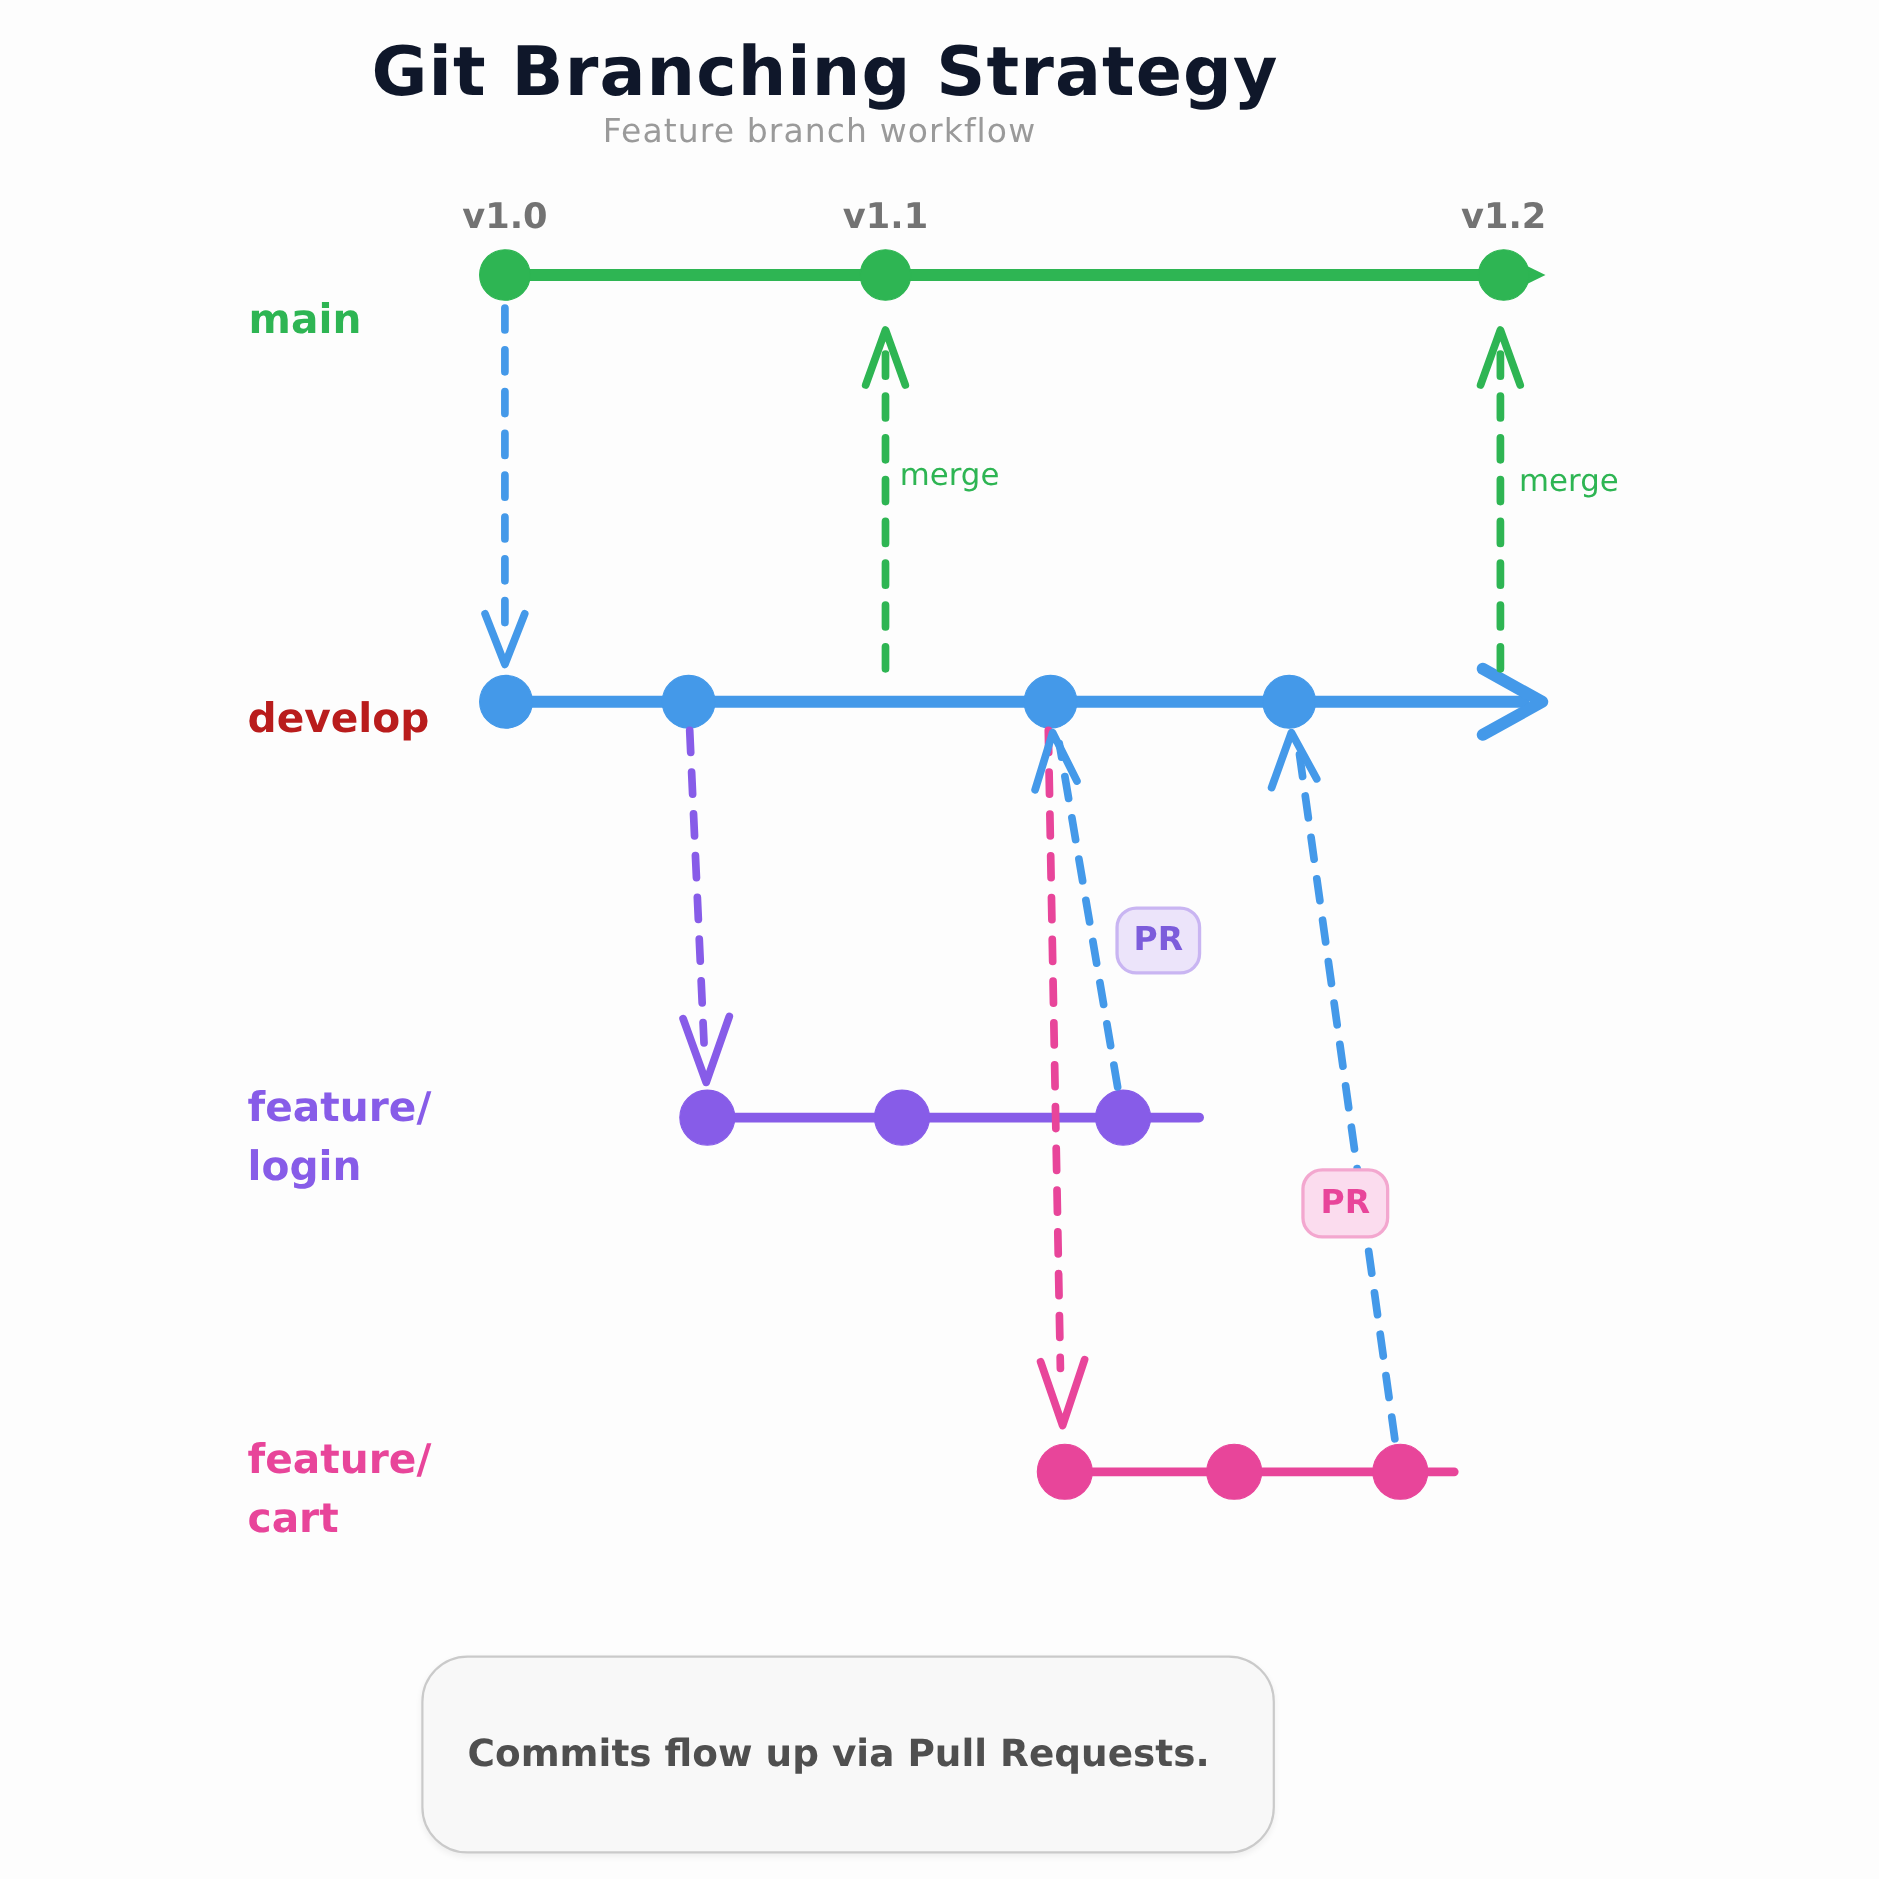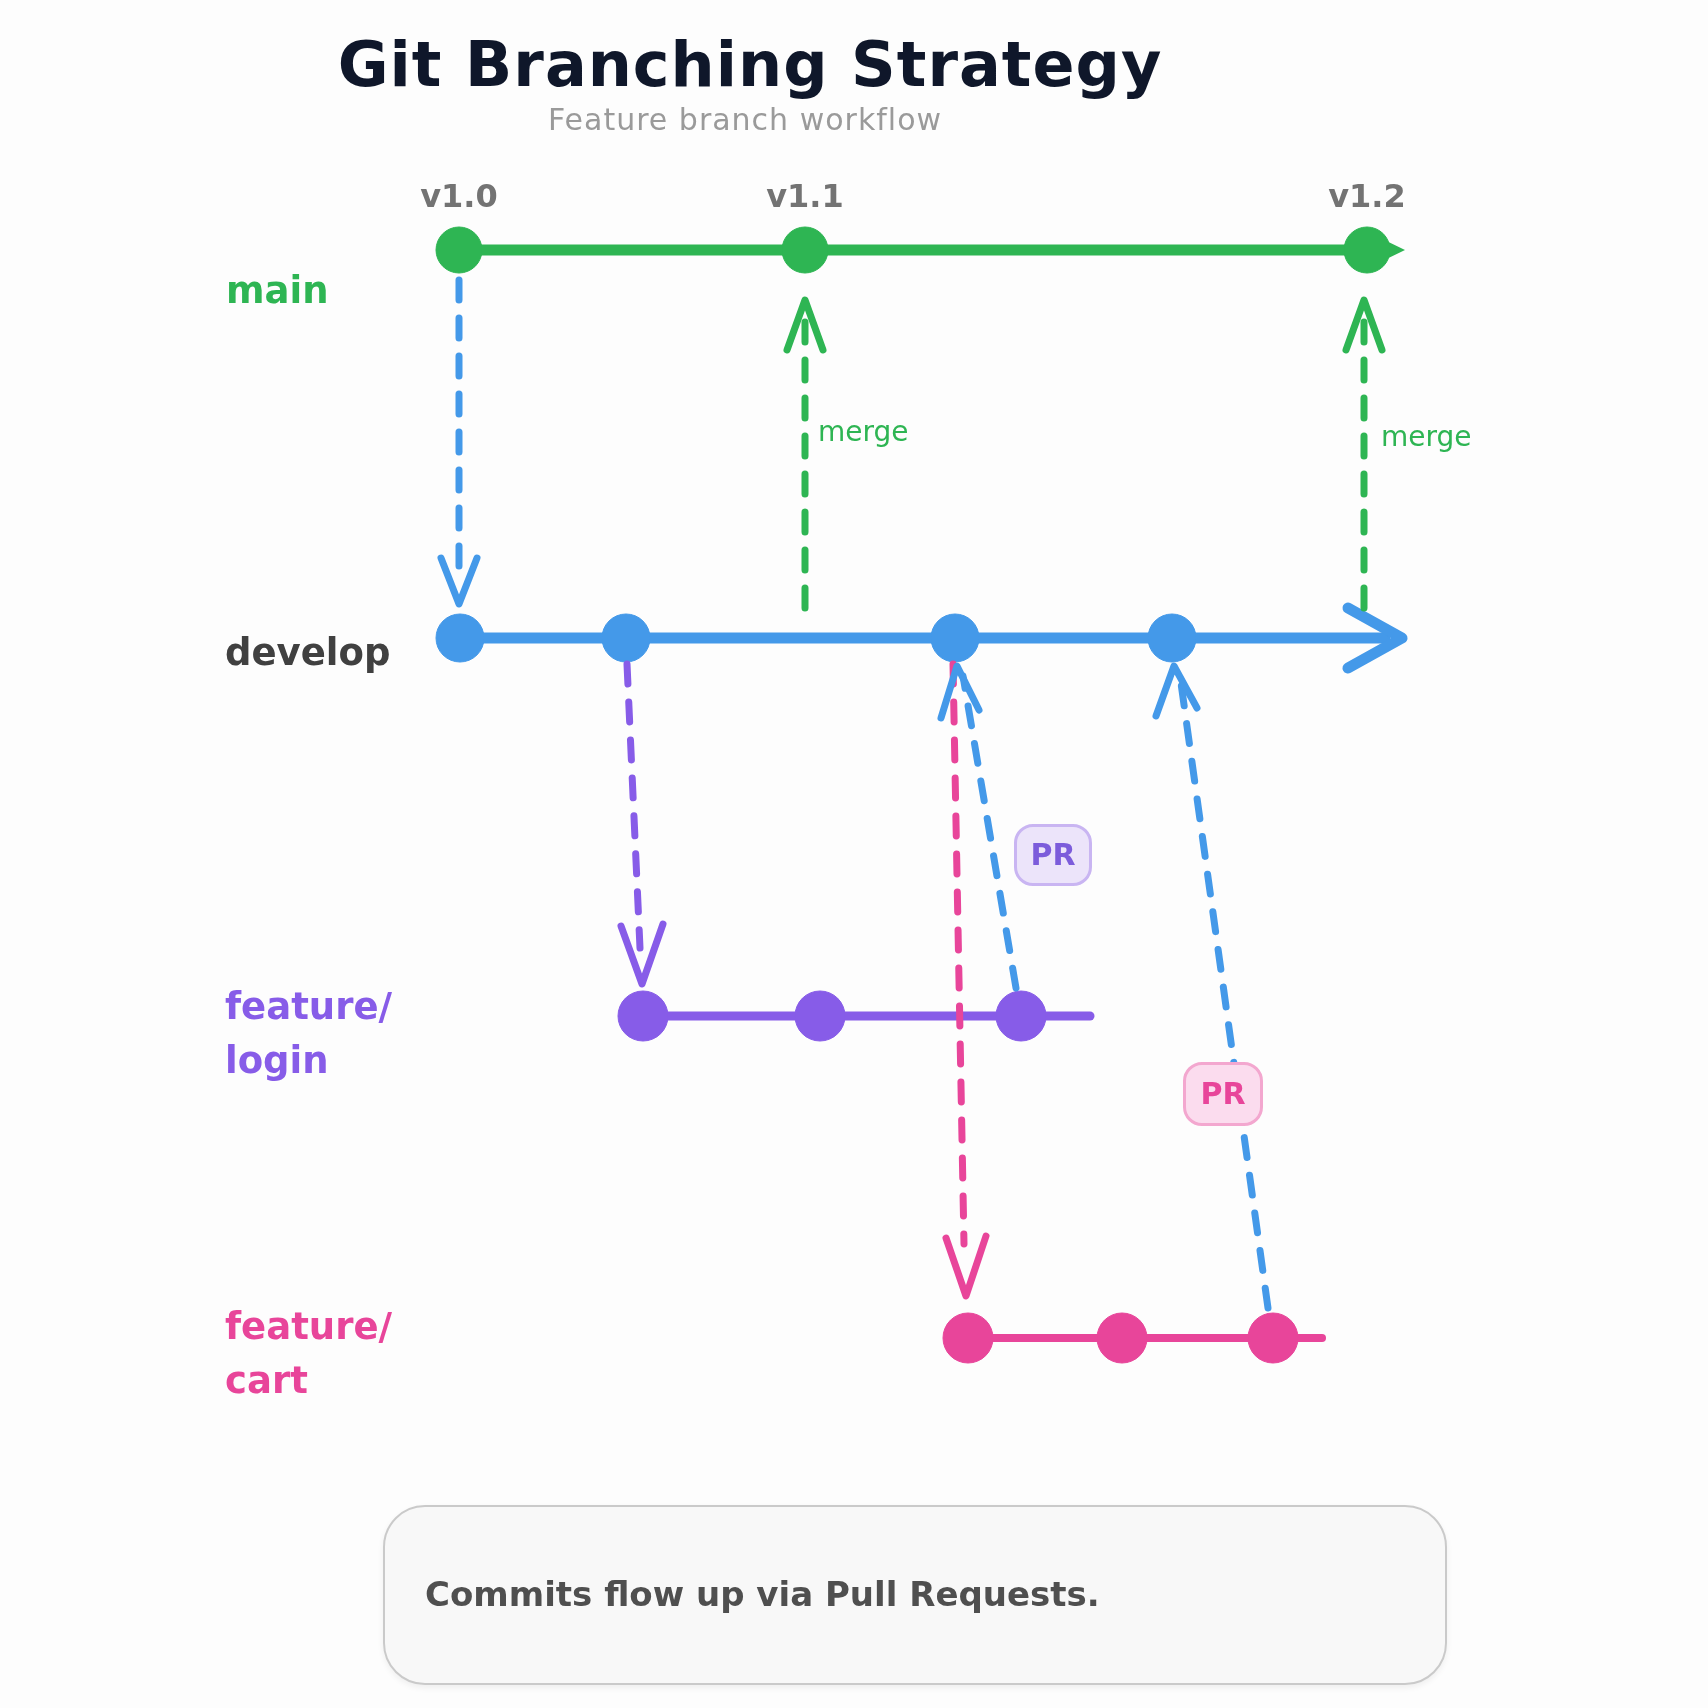--- a/index.html
+++ b/index.html
@@ -7,34 +7,34 @@
     position:relative;width:1708px;height:1708px;overflow:hidden;
     background:#fdfdfd;
     font-family:"DejaVu Sans","Liberation Sans",sans-serif;
   }
   .abs{position:absolute;}
   .ctr{transform:translateX(-50%);white-space:nowrap;}
   .title{font-size:62px;font-weight:700;color:#0f172a;letter-spacing:1px;}
   .subtitle{font-size:30px;font-weight:400;color:#9a9a9a;letter-spacing:1px;}
   .branch-label{font-size:37px;font-weight:700;line-height:1;white-space:nowrap;margin-top:40px;}
   .c-main{color:#2eb553;}
-  .c-dev{color:#404040;text-align:right;}
+  .c-dev{color:#b91c1c;text-align:right;}
   .c-login{color:#875ce8;}
   .c-cart{color:#e8459a;}
   .tag{font-size:32px;font-weight:700;color:#737373;line-height:1;}
   .merge-label{font-size:28px;font-weight:400;color:#2eb553;line-height:1;}
   .pr-badge{
     display:flex;align-items:center;justify-content:center;
     border-radius:19px;font-size:30px;font-weight:700;line-height:1;
     box-sizing:border-box;
   }
   .pr-login{width:78px;height:62px;background:#ece4fa;border:3px solid #c9b5f2;color:#7c5cdb;}
   .pr-cart{width:80px;height:64px;background:#fbdcee;border:3px solid #f3a7cf;color:#e8459a;}
   .note-box{
-    width:1064px;height:180px;box-sizing:border-box;
+    width:776px;height:180px;box-sizing:border-box;
     background:#f8f8f8;border:2px solid #cacaca;border-radius:42px;
     box-shadow:0 3px 6px rgba(0,0,0,0.06);
     display:flex;flex-direction:column;justify-content:center;gap:22px;
     padding:10px 40px;
   }
   .note-line{font-size:34px;font-weight:600;color:#4f4f4f;line-height:1.1;white-space:nowrap;}
   svg.diagram{position:absolute;left:0;top:0;}
 </style>
 </head>
 <body>

